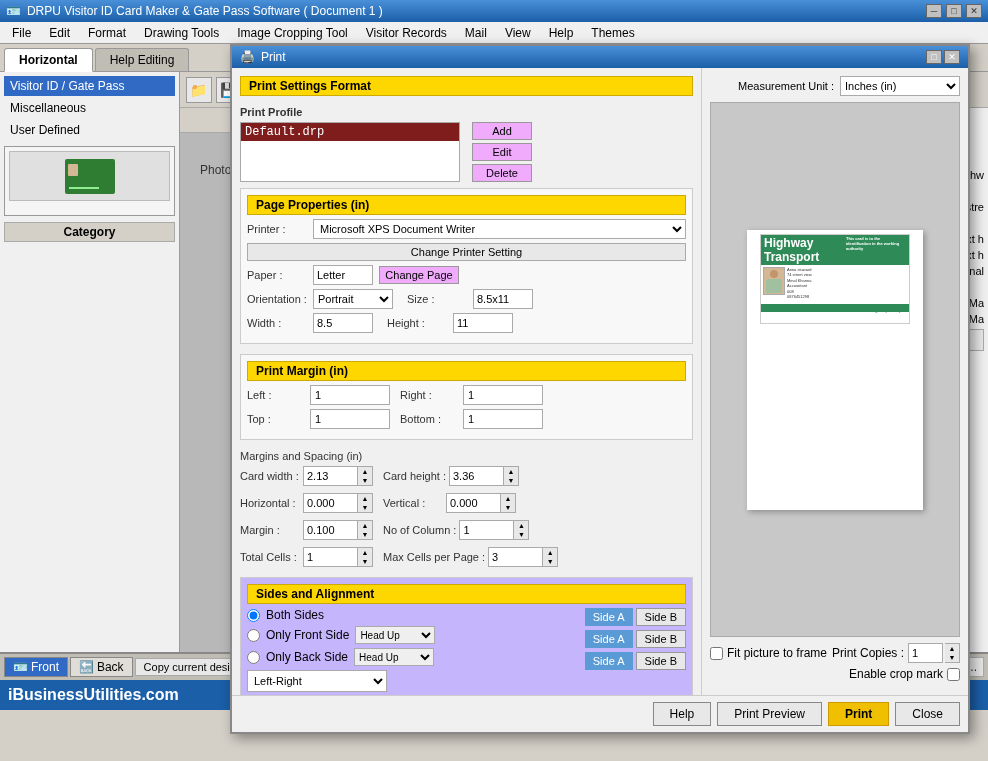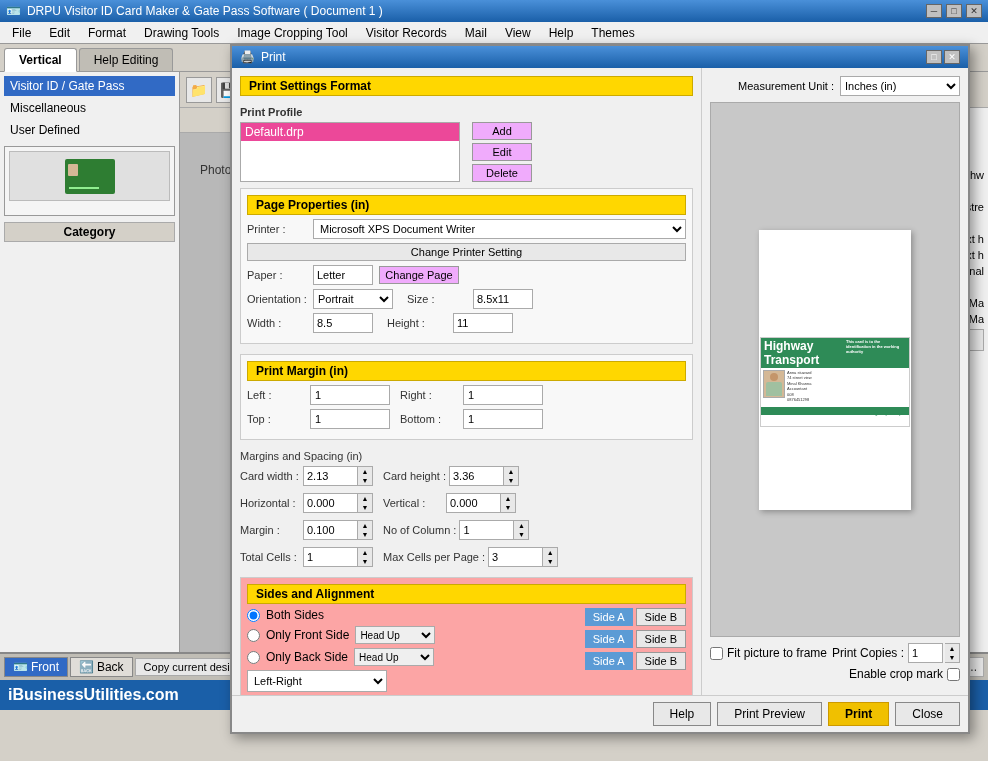--- a/index.html
+++ b/index.html
@@ -305,21 +305,21 @@
       height: 60px;
       border: 1px solid #aaa;
       background: white;
       font-size: 11px;
       overflow-y: auto;
     }
     .profile-list-item {
       padding: 2px 4px;
       cursor: pointer;
     }
-    .profile-list-item.selected { background: #ec4899; color: white; }
+    .profile-list-item.selected { background: #7f1d1d; color: white; font-family: Liberation Mono, monospace; }
     .profile-btns { display: flex; flex-direction: column; gap: 3px; margin-left: 6px; }
     .profile-btn {
       width: 60px;
       background: #f0abfc;
       border: 1px solid #999;
       padding: 2px 4px;
       font-size: 11px;
       cursor: pointer;
       text-align: center;
     }
@@ -353,21 +353,21 @@
     .spin-btn {
       width: 14px;
       height: 9px;
       background: #e8e8e8;
       display: flex; align-items: center; justify-content: center;
       font-size: 7px;
       cursor: pointer;
       line-height: 1;
     }
 
-    .sides-section { border: 1px solid #ccc; background: #fca5a5; padding: 6px; }
+    .sides-section { border: 1px solid #ccc; background: #c4b5fd; padding: 6px; }
     .radio-row { display: flex; align-items: center; gap: 6px; margin-bottom: 4px; }
     .radio-row input[type=radio] { margin: 0; }
     .side-btns { display: flex; gap: 3px; }
     .side-btn-a {
       background: #5b9bd5;
       color: white;
       border: none;
       padding: 2px 8px;
       font-size: 11px;
       cursor: pointer;
@@ -394,27 +394,27 @@
       display: flex;
       align-items: center;
       justify-content: center;
       margin-bottom: 6px;
       border: 1px solid #aaa;
       position: relative;
       overflow: hidden;
     }
     .print-paper {
       background: white;
-      width: 152px;
+      width: 176px;
       height: 280px;
       box-shadow: 2px 2px 6px rgba(0,0,0,0.3);
       display: flex;
-      align-items: center;
+      align-items: flex-start;
       justify-content: center;
-      padding-top: 24px;
+      padding-top: 4px;
     }
     .mini-card {
       width: 150px;
       height: 90px;
       border: 1px solid #ccc;
       background: white;
       position: relative;
       overflow: hidden;
       font-size: 5px;
     }
@@ -592,21 +592,21 @@
   <div class="menu-item">Drawing Tools</div>
   <div class="menu-item">Image Cropping Tool</div>
   <div class="menu-item">Visitor Records</div>
   <div class="menu-item">Mail</div>
   <div class="menu-item">View</div>
   <div class="menu-item">Help</div>
   <div class="menu-item">Themes</div>
 </div>
 
 <div class="tab-bar">
-  <div class="tab active">Vertical</div>
+  <div class="tab active">Horizontal</div>
   <div class="tab">Help Editing</div>
 </div>
 
 <div style="display:flex; height:580px; background:#d4d0c8; position:relative;">
 
   <div class="sidebar">
     <div class="sidebar-item selected">Visitor ID / Gate Pass</div>
     <div class="sidebar-item">Miscellaneous</div>
     <div class="sidebar-item">User Defined</div>
     <div class="category-box">

